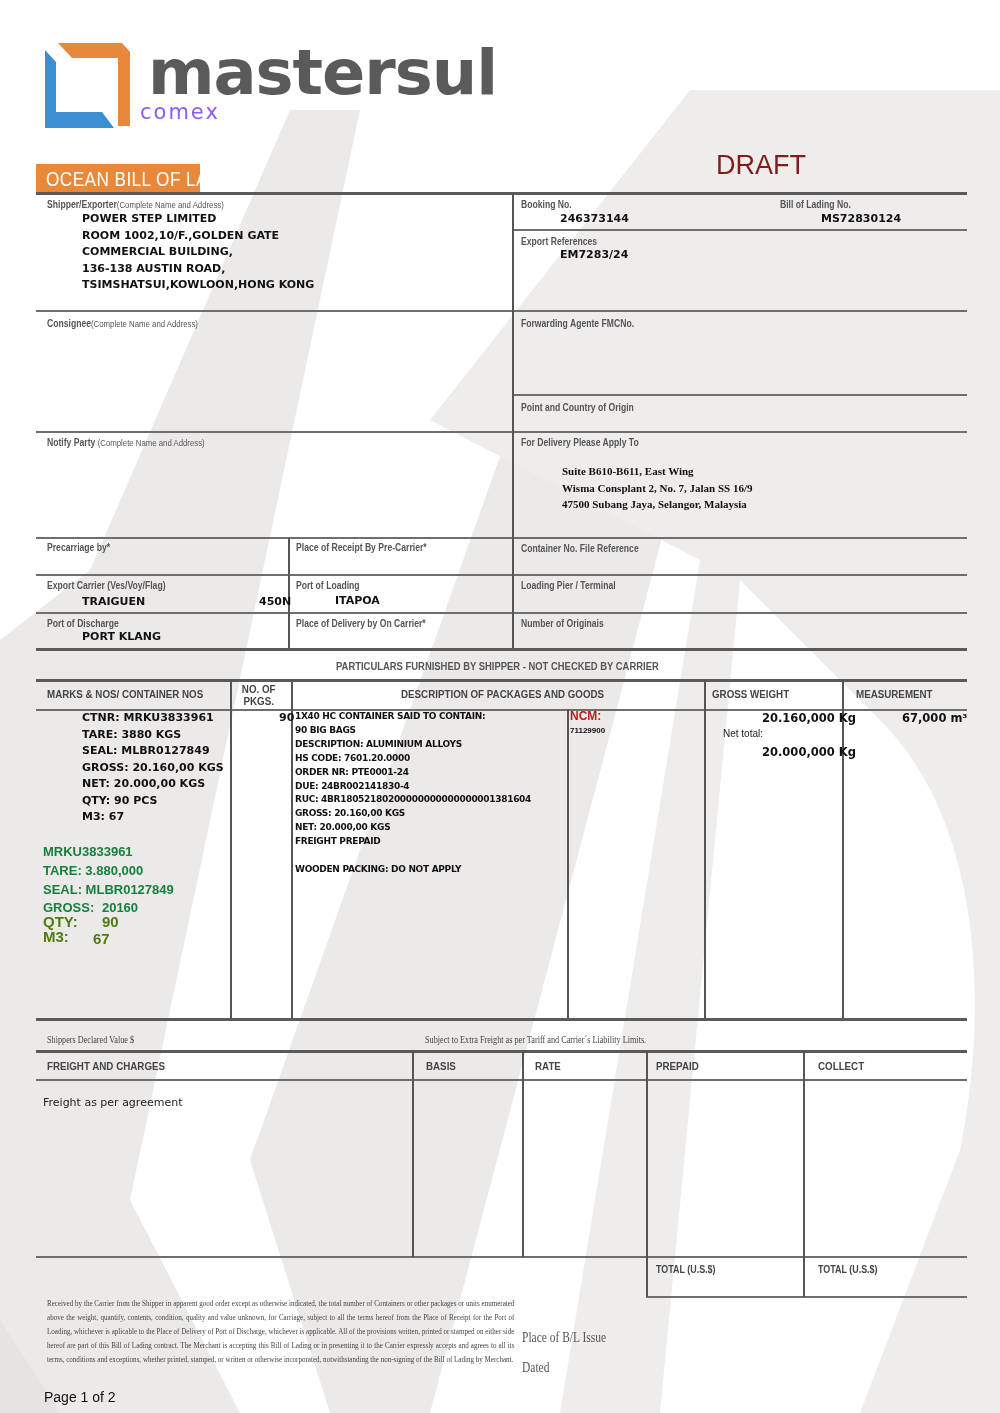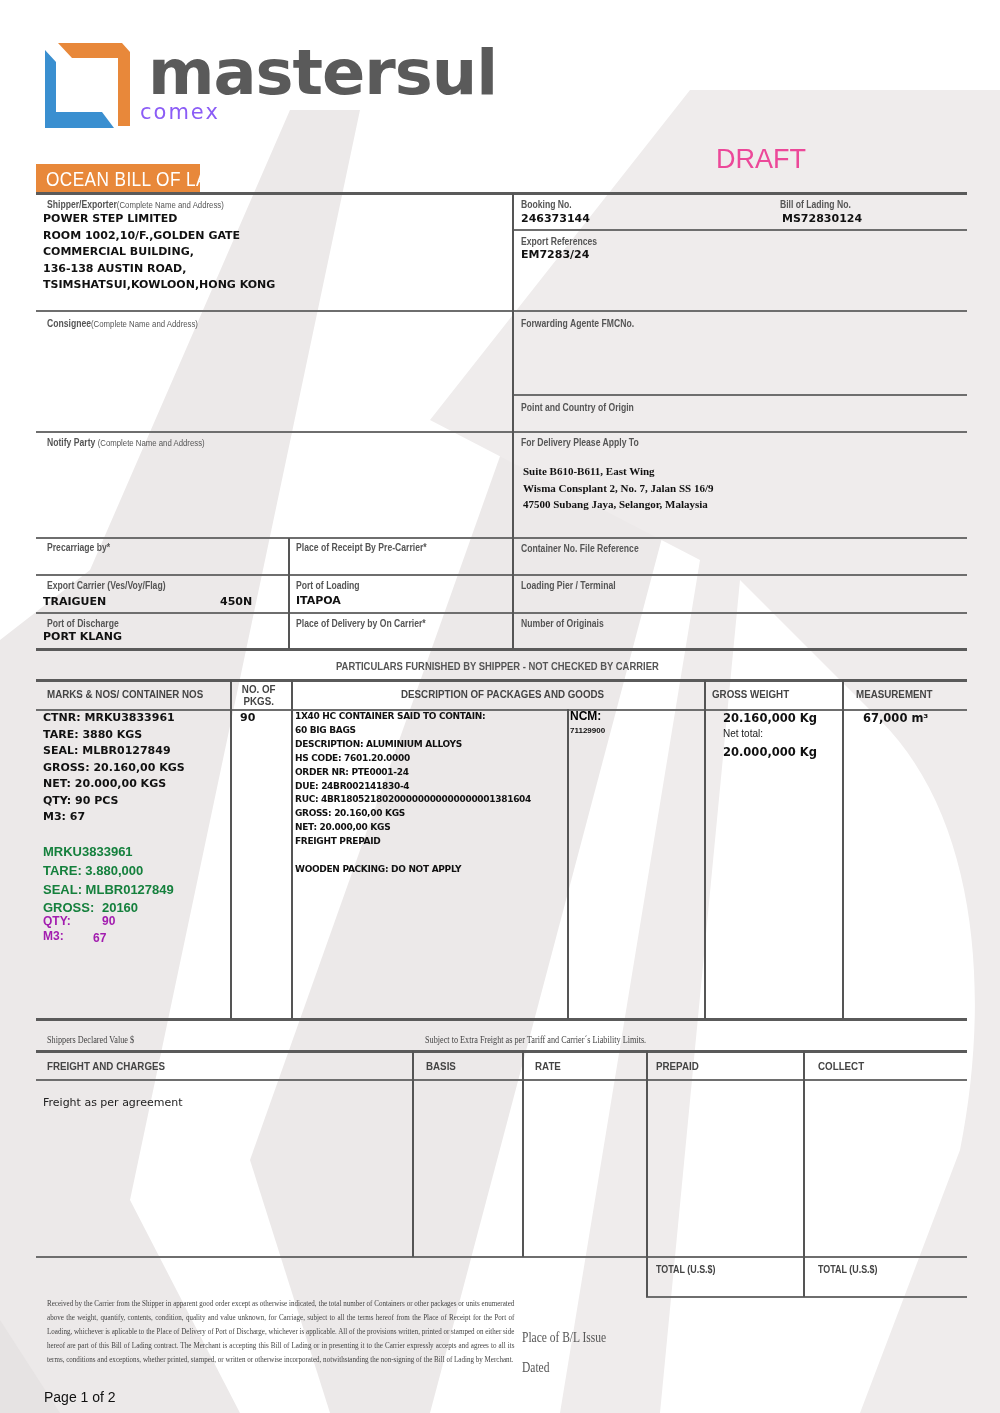--- a/index.html
+++ b/index.html
@@ -6,21 +6,21 @@
   body { width: 1000px; height: 1413px; background: #ffffff; position: relative; overflow: hidden;
          font-family: "DejaVu Sans", sans-serif; color: #111; }
   .abs { position: absolute; }
   .wm { position: absolute; left: 0; top: 0; width: 1000px; height: 1413px; z-index: 0; }
   .layer { position: absolute; left: 0; top: 0; width: 1000px; height: 1413px; z-index: 1; }
   .hline { position: absolute; height: 2px; background: #6e6e6e; }
   .hline.thick { height: 3px; background: #5a5a5a; }
   .vline { position: absolute; width: 1.5px; background: #555; }
   .lbl { position: absolute; font-family: "Liberation Sans", sans-serif; font-weight: bold; font-size: 10.5px; color: #555; transform: scaleX(0.82); transform-origin: left top; white-space: nowrap; }
   .lbl small { font-weight: normal; font-size: 9.5px; }
-  .val { position: absolute; font-family: "DejaVu Sans", sans-serif; font-weight: bold; font-size: 11px; color: #111; white-space: nowrap; line-height: 16.5px; }
+  .val { position: absolute; font-family: "DejaVu Sans", sans-serif; font-weight: bold; font-size: 11px; color: #111; white-space: nowrap; line-height: 16.5px; margin-left: 39px; }
   .arial { font-family: "Liberation Sans", sans-serif; font-weight: bold; }
   .hdr { position: absolute; font-family: "Liberation Sans", sans-serif; font-weight: bold; font-size: 11.5px; color: #444; transform: scaleX(0.85); transform-origin: left top; white-space: nowrap; }
   .desc { position: absolute; font-family: "DejaVu Sans", sans-serif; font-weight: bold; font-size: 9px; line-height: 13.9px; white-space: nowrap; color: #111; letter-spacing: -0.3px; }
   .legal { position: absolute; font-family: "Liberation Serif", serif; font-size: 8.6px; line-height: 14px; color: #444; transform: scaleX(0.82); transform-origin: left top; width: 570px; text-align: justify; }
 </style>
 </head>
 <body>
 
 <svg class="wm" viewBox="0 0 1000 1413" width="1000" height="1413">
   <g fill="#ece9e9">
@@ -36,21 +36,21 @@
   <svg class="abs" style="left:42px;top:40px" width="90" height="92">
     <path d="M16,3 L80,3 L88,12 L88,86 L76,86 L76,18 L30,18 L16,3 Z" fill="#E8883A"></path>
     <path d="M3,10 L14,22 L14,72 L60,72 L72,88 L3,88 Z" fill="#3A8FD0"></path>
   </svg>
   <div class="abs" style="left:148px;top:38px;font-family:'DejaVu Sans',sans-serif;font-weight:bold;font-size:62px;letter-spacing:-1px;color:#5a5a5a;line-height:70px;transform:scaleX(1.03);transform-origin:left top">mastersul</div>
   <div class="abs" style="left:140px;top:100px;font-family:'DejaVu Sans',sans-serif;font-size:21px;letter-spacing:2px;color:#8b5cf6;">comex</div>
 
   <div class="abs" style="left:36px;top:164px;width:164px;height:29px;background:#E8883A;">
     <span style="position:absolute;left:10px;top:3px;font-family:'Liberation Sans',sans-serif;font-size:21px;color:#fff;transform:scaleX(0.82);transform-origin:left top;white-space:nowrap;letter-spacing:0.5px">OCEAN BILL OF LADING</span>
   </div>
-  <div class="abs" style="left:716px;top:144px;font-family:'Liberation Sans',sans-serif;font-size:27px;color:#ec4899;">DRAFT</div>
+  <div class="abs" style="left:716px;top:150px;font-family:'Liberation Sans',sans-serif;font-size:27px;color:#7f1d1d;">DRAFT</div>
 
   <div class="hline thick" style="left:36px;top:192px;width:931px"></div>
   <div class="hline" style="left:513px;top:229px;width:454px"></div>
   <div class="hline" style="left:36px;top:310px;width:931px"></div>
   <div class="hline" style="left:513px;top:394px;width:454px"></div>
   <div class="hline" style="left:36px;top:431px;width:931px"></div>
   <div class="hline" style="left:36px;top:537px;width:931px"></div>
   <div class="hline" style="left:36px;top:574px;width:931px;height:1.5px"></div>
   <div class="hline" style="left:36px;top:612px;width:931px;height:1.5px"></div>
   <div class="hline thick" style="left:36px;top:648px;width:931px"></div>
@@ -138,43 +138,43 @@
     <div>QTY: 90 PCS</div>
     <div>M3: 67</div>
   </div>
 
   <div class="abs arial" style="left:43px;top:842px;font-size:13px;line-height:19px;color:#15803d">
     <div>MRKU3833961</div>
     <div>TARE: 3.880,000</div>
     <div>SEAL: MLBR0127849</div>
     <div style="line-height:17px"><span>GROSS:</span> <span style="margin-left:4px">20160</span></div>
   </div>
-  <div class="abs arial" style="left:43px;top:914px;font-size:12px;line-height:15px;color:#a21caf">
+  <div class="abs arial" style="left:43px;top:914px;font-size:15px;line-height:15px;color:#4d7c0f">
     <div><span style="display:inline-block;width:59px">QTY:</span><span>90</span></div>
     <div><span style="display:inline-block;width:50px">M3:</span><span style="position:relative;top:2px">67</span></div>
   </div>
 
   <div class="val" style="left:240px;top:710px">90</div>
 
   <div class="desc" style="left:295px;top:710px">
     <div>1X40 HC CONTAINER SAID TO CONTAIN:</div>
-    <div>60 BIG BAGS</div>
+    <div>90 BIG BAGS</div>
     <div>DESCRIPTION: ALUMINIUM ALLOYS</div>
     <div>HS CODE: 7601.20.0000</div>
     <div>ORDER NR: PTE0001-24</div>
     <div>DUE: 24BR002141830-4</div>
     <div>RUC:  4BR18052180200000000000000001381604</div>
     <div>GROSS: 20.160,00 KGS</div>
     <div>NET: 20.000,00 KGS</div>
     <div>FREIGHT PREPAID</div>
     <div style="height:13.9px"></div>
     <div>WOODEN PACKING: DO NOT APPLY</div>
   </div>
 
-  <div class="abs arial" style="left:570px;top:709px;font-size:12px;color:#000000">NCM:</div>
+  <div class="abs arial" style="left:570px;top:709px;font-size:12px;color:#b91c1c">NCM:</div>
   <div class="abs arial" style="left:570px;top:726px;font-size:8px;color:#111">71129900</div>
 
   <div class="val" style="left:723px;top:710px;font-size:11.5px">20.160,000 Kg</div>
   <div class="abs" style="left:723px;top:728px;font-family:'Liberation Sans',sans-serif;font-size:10px;color:#222">Net total:</div>
   <div class="val" style="left:723px;top:744px;font-size:11.5px">20.000,000 Kg</div>
   <div class="val" style="left:863px;top:710px;font-size:11.5px">67,000 m³</div>
 
   <div class="abs" style="left:47px;top:1034px;font-family:'Liberation Serif',serif;font-size:10px;color:#444;transform:scaleX(0.82);transform-origin:left top;white-space:nowrap">Shippers Declared Value $</div>
   <div class="abs" style="left:425px;top:1034px;font-family:'Liberation Serif',serif;font-size:10px;color:#444;transform:scaleX(0.82);transform-origin:left top;white-space:nowrap">Subject to Extra Freight as per Tariff and Carrier´s Liability Limits.</div>
 

